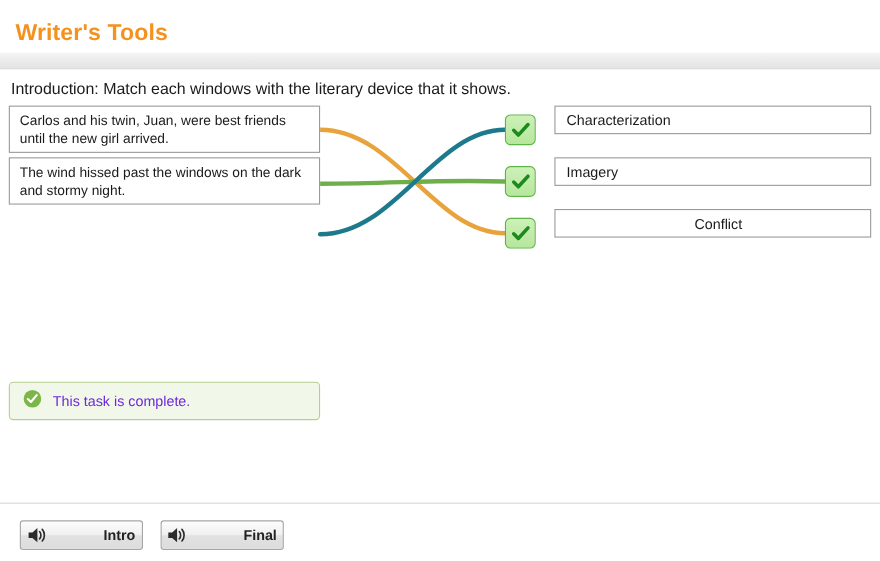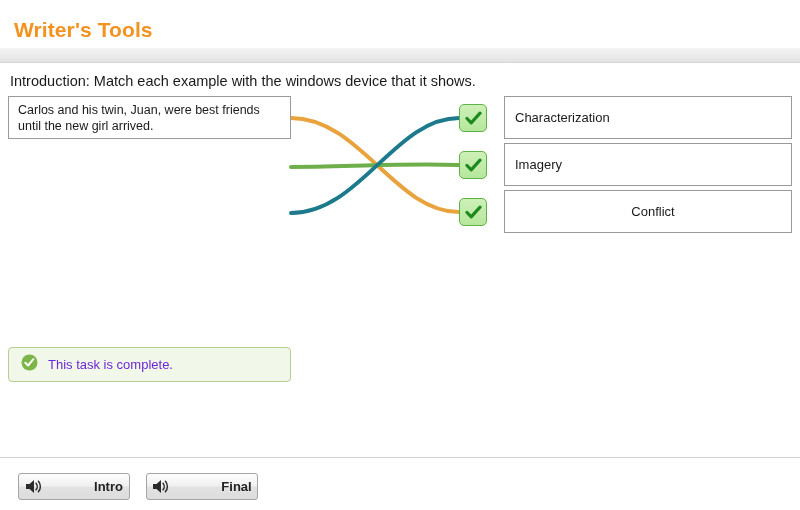--- a/index.html
+++ b/index.html
@@ -75,21 +75,21 @@
     color: #1a1a1a;
   }
   .prompt-box.p0 { top: 0px; }
   .prompt-box.p1 { top: 47px; }
   .prompt-box.p2 { top: 94px; }
 
   .answer-box {
     position: absolute;
     left: 504px;
     width: 288px;
-    height: 43px;
+    height: 26px;
     box-sizing: border-box;
     background: #ffffff;
     border: 1px solid #9a9a9a;
     display: flex;
     align-items: center;
     padding-left: 10px;
     font-size: 13px;
     color: #1a1a1a;
   }
   .answer-box.a0 { top: 0px; }
@@ -186,35 +186,38 @@
   .audio-button svg { display: block; }
 </style>
 </head>
 <body>
 
 <div id="app-header">
   <div id="app-title">Writer's Tools</div>
 </div>
 <div id="header-gradient-band"></div>
 
-<div id="instruction-text">Introduction: Match each example with the windows device that it shows.</div>
+<div id="instruction-text">Introduction: Match each windows with the literary device that it shows.</div>
 
 <div id="match-area">
 
   <svg id="connectors" viewBox="0 0 800 145" width="800" height="145">
 
     <path d="M291,22 C360,22 395,116 459,116" fill="none" stroke="#E8A33D" stroke-width="4" stroke-linecap="round"></path>
 
     <path d="M291,71 C360,71 395,67 459,69" fill="none" stroke="#6FAF4B" stroke-width="4" stroke-linecap="round"></path>
 
     <path d="M291,117 C360,117 395,22 459,22" fill="none" stroke="#1D7A8C" stroke-width="4" stroke-linecap="round"></path>
   </svg>
 
   <div class="prompt-box p0">
     <span>Carlos and his twin, Juan, were best friends until the new girl arrived.</span>
+  </div>
+  <div class="prompt-box p1">
+    <span>The wind hissed past the windows on the dark and stormy night.</span>
   </div>
 
   <div class="check-badge b0">
     <span>
       <svg width="17" height="15" viewBox="0 0 17 15">
         <path d="M2,7.5 L6.2,11.8 L15,2.2" fill="none" stroke="#1E8A1E" stroke-width="3.2" stroke-linecap="round" stroke-linejoin="round"></path>
       </svg>
     </span>
   </div>
   <div class="check-badge b1">

